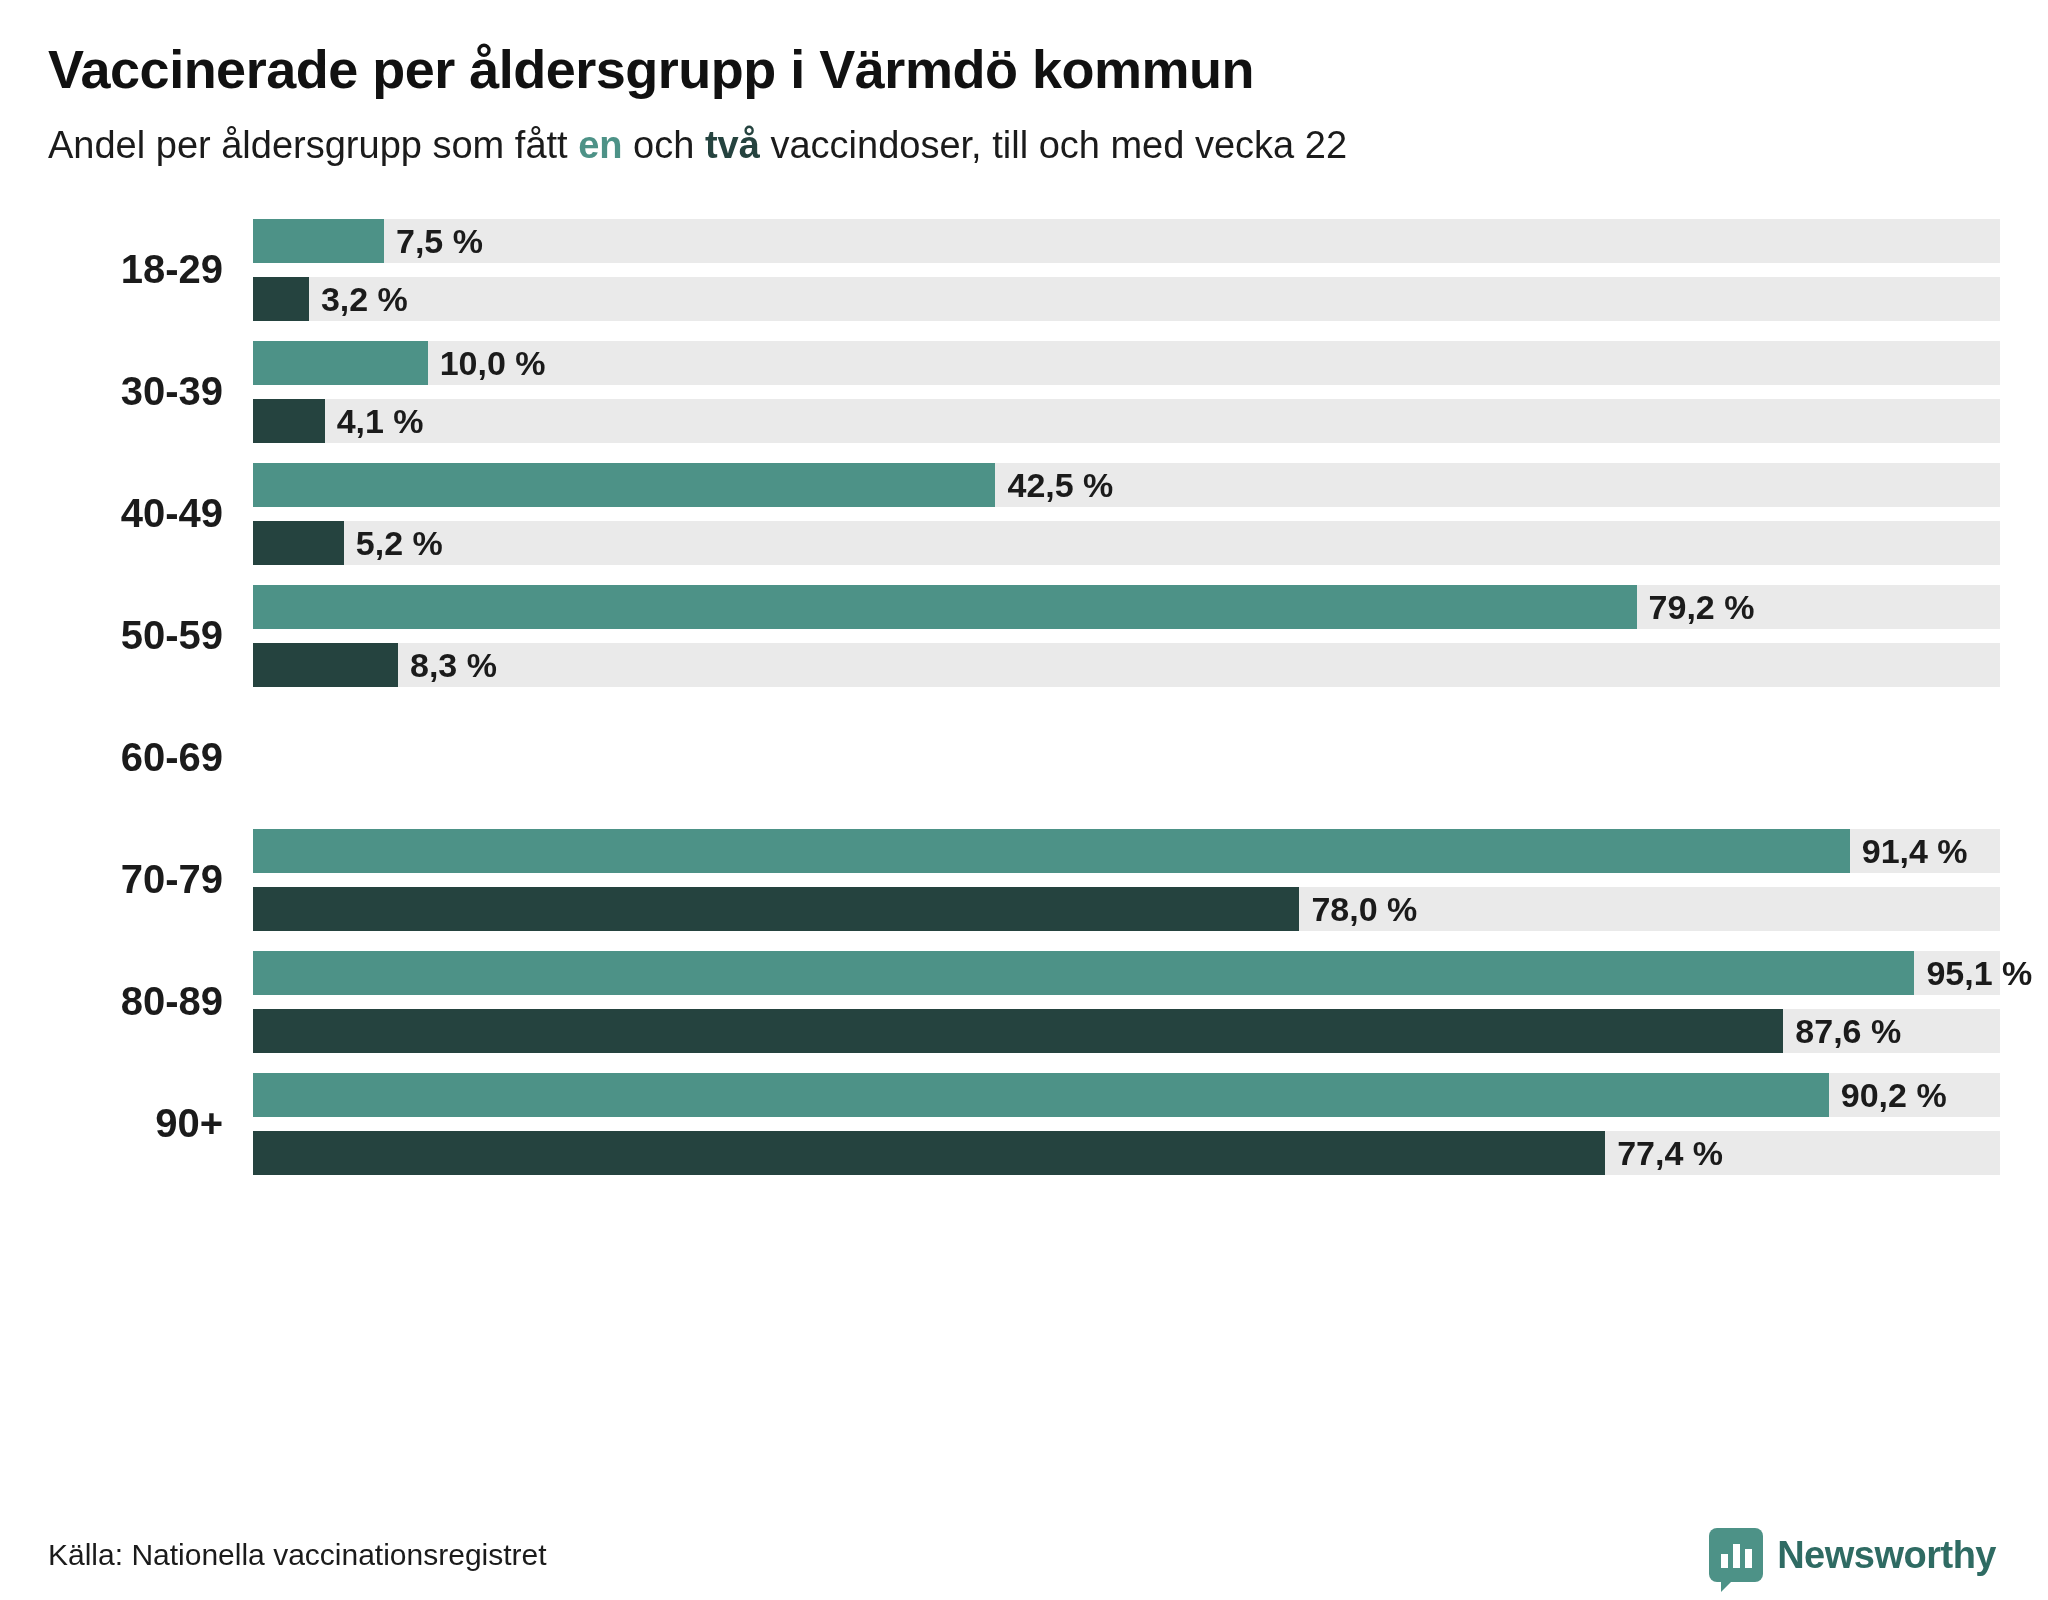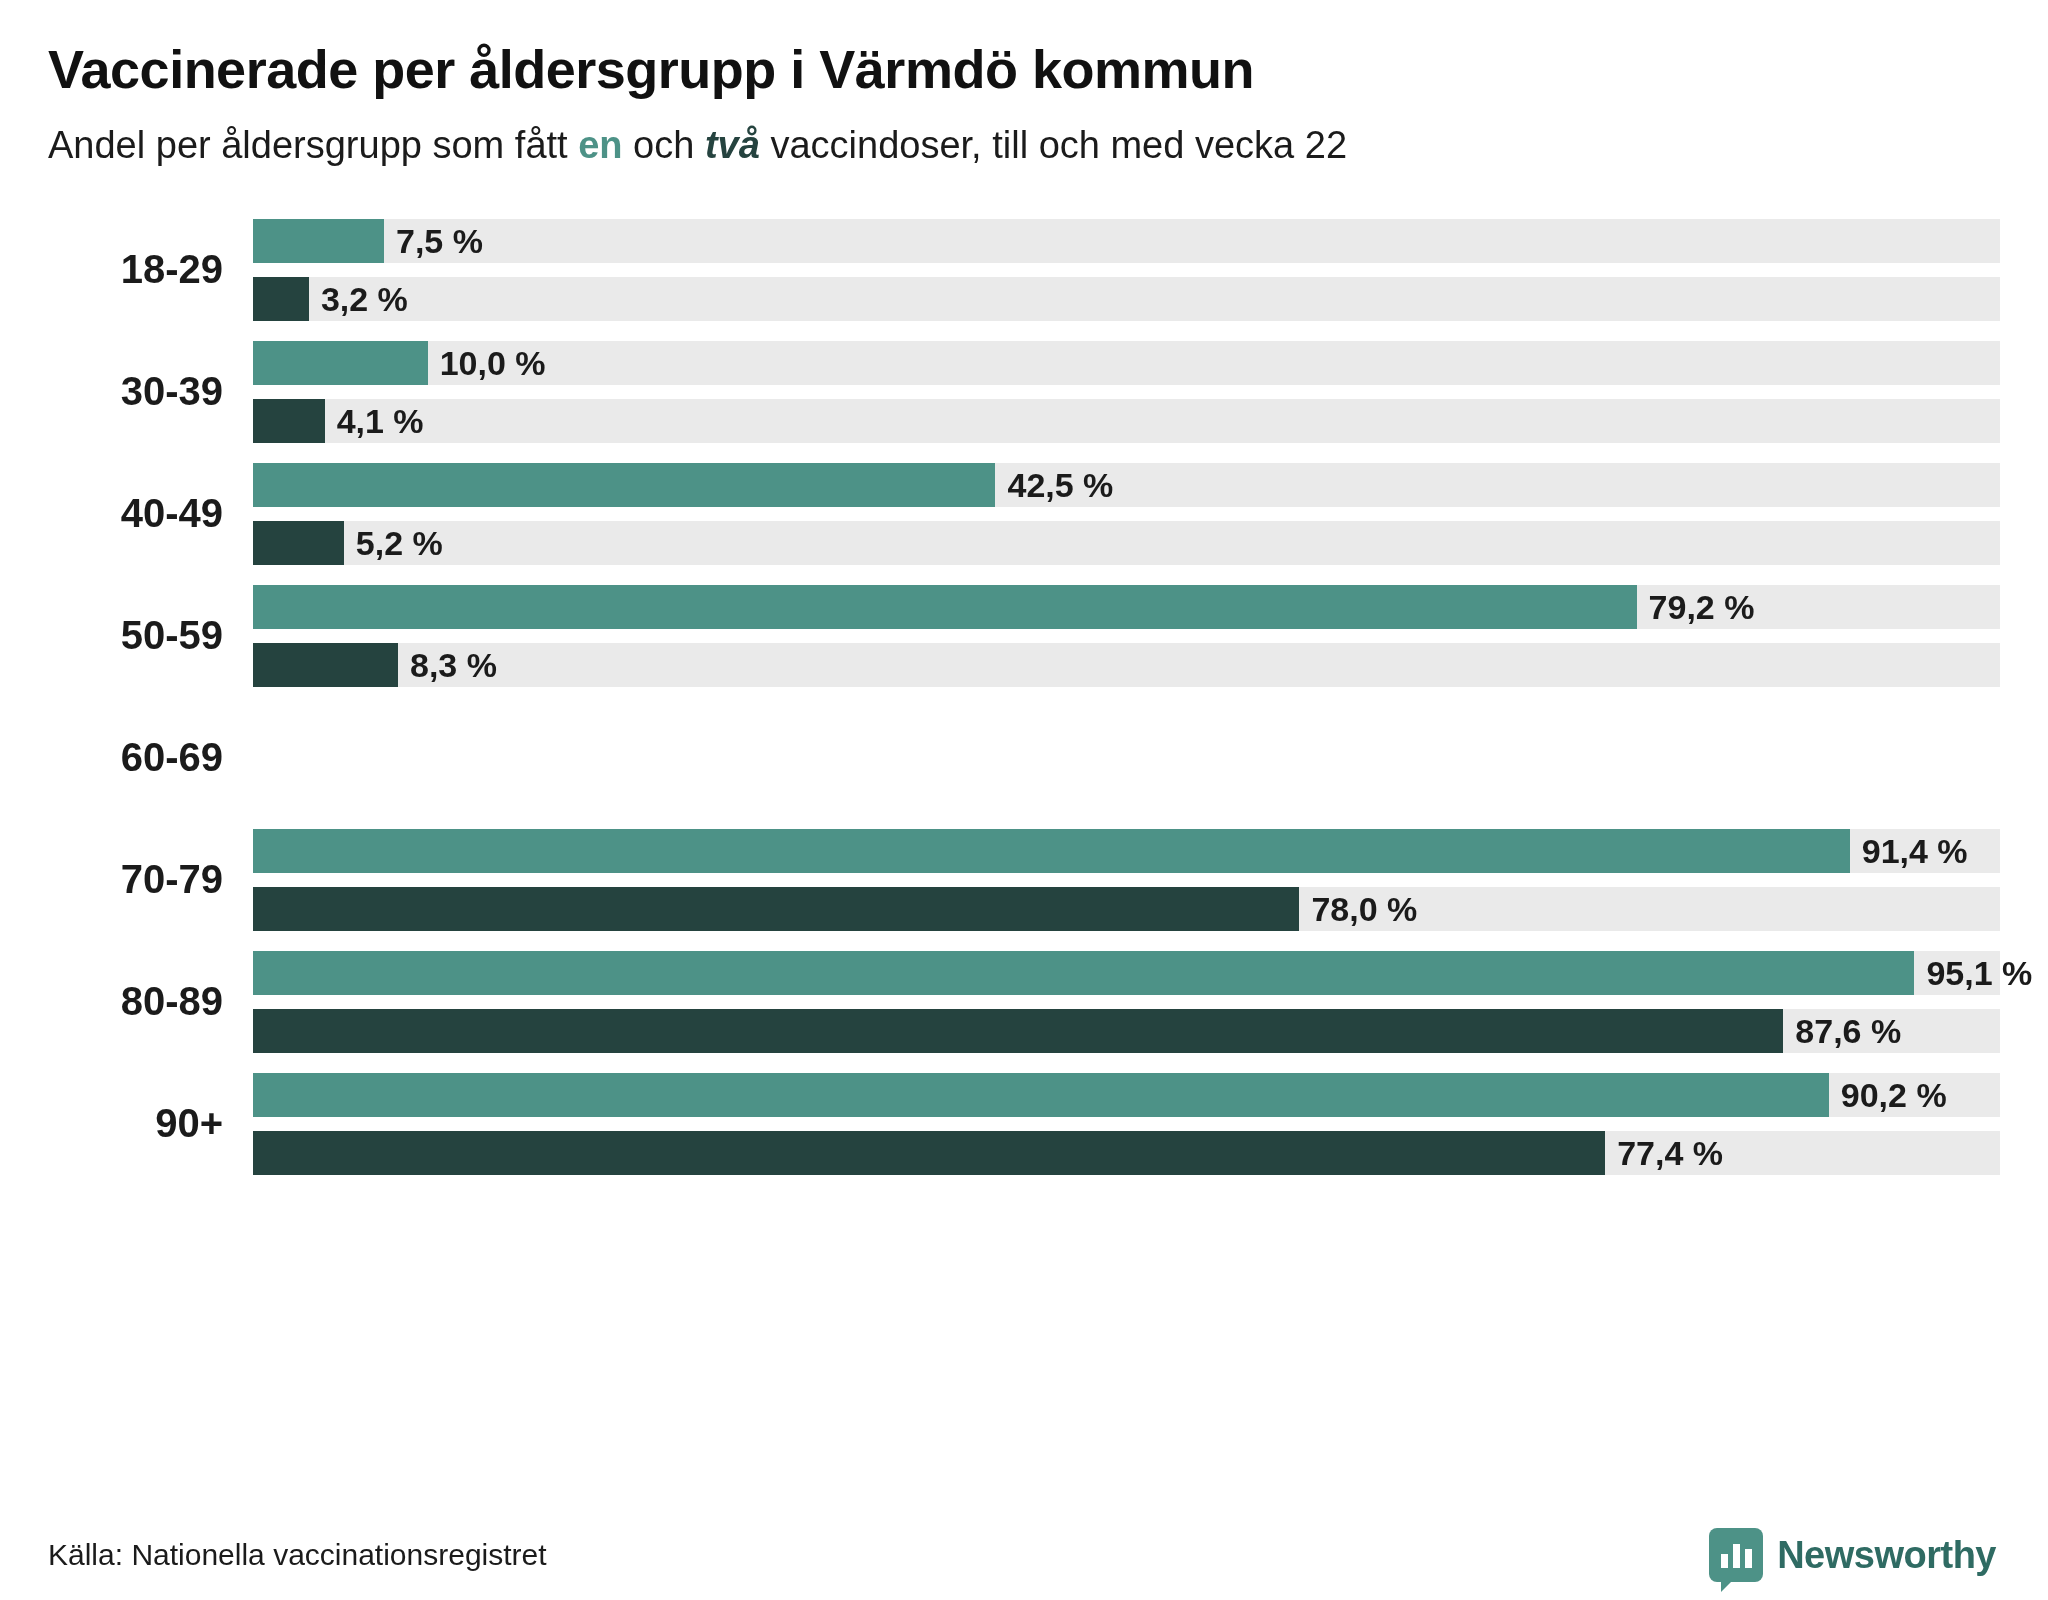--- a/index.html
+++ b/index.html
@@ -39,21 +39,20 @@
     line-height: 1.2;
     color: #1b1b1b;
   }
   #chart-subtitle .hl-one {
     color: #4d9287;
     font-weight: bold;
   }
   #chart-subtitle .hl-two {
     color: #25433f;
     font-weight: bold;
-    font-style: italic;
   }
   .plot {
     margin-top: 40px;
     flex: 1 1 auto;
     display: flex;
     flex-direction: column;
     justify-content: flex-start;
   }
   .group {
     display: flex;

